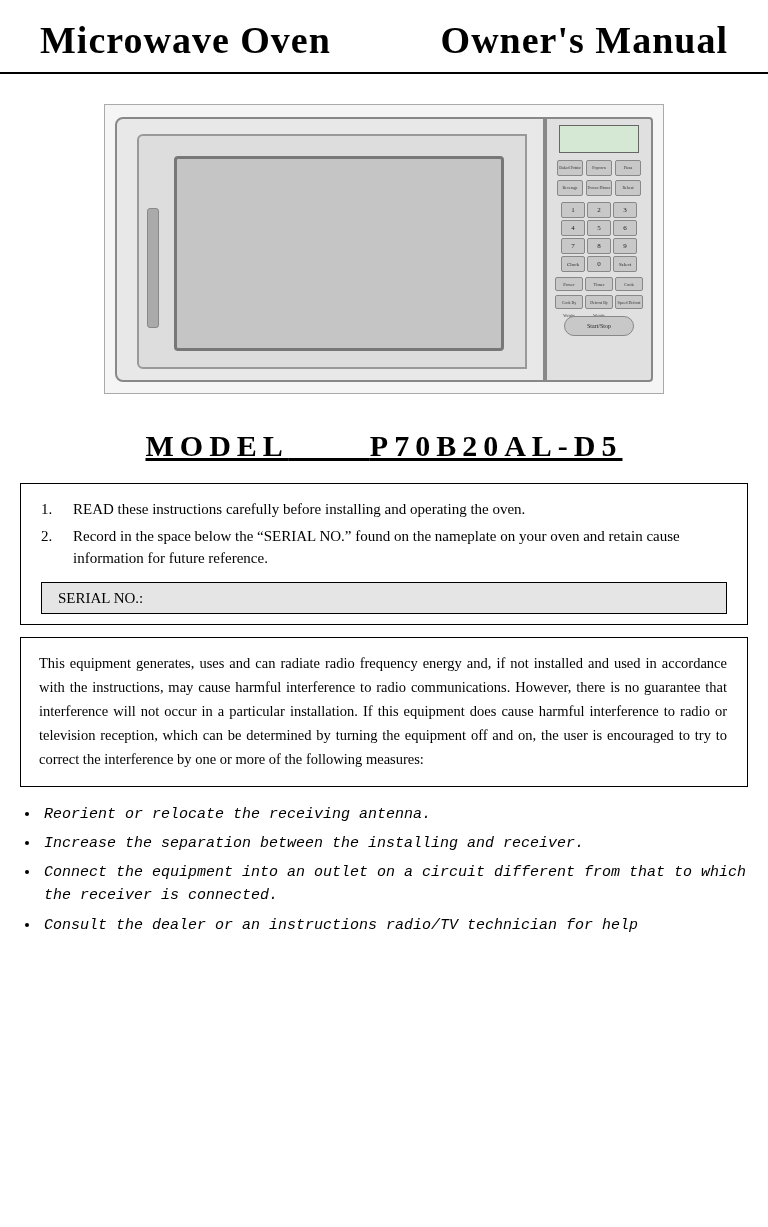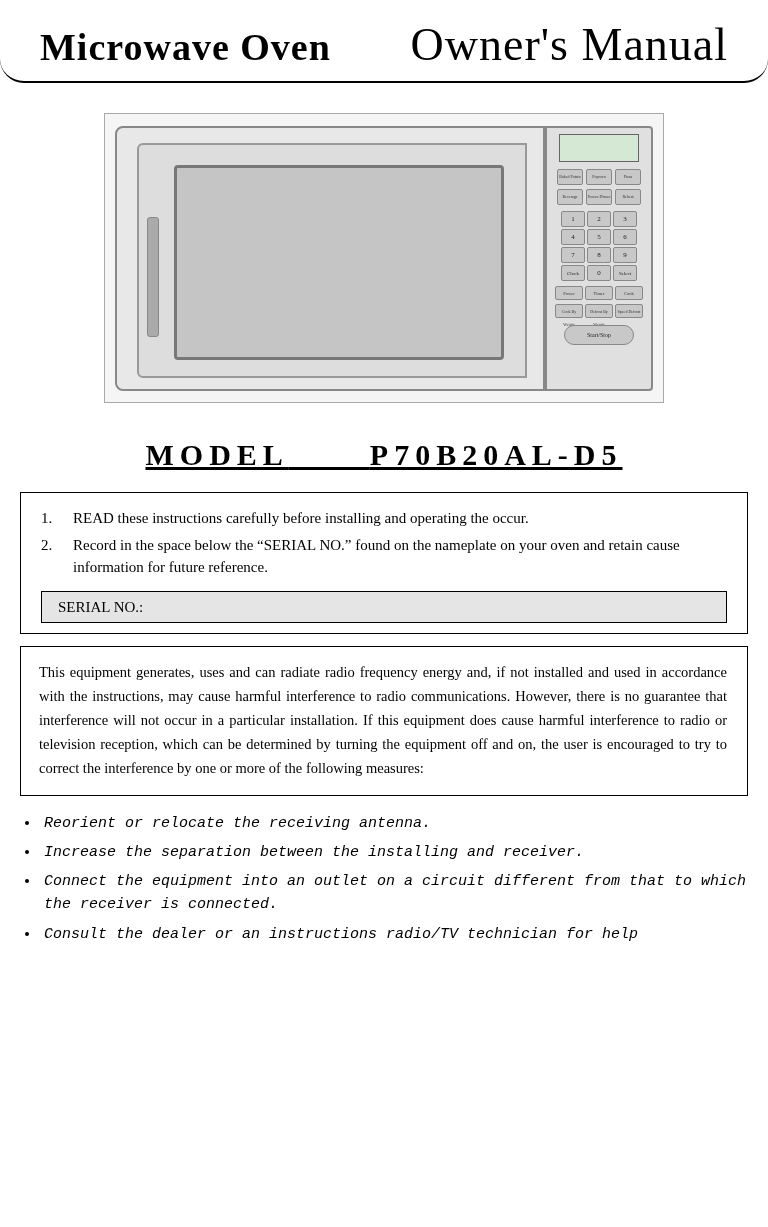--- a/index.html
+++ b/index.html
@@ -12,30 +12,29 @@
       padding: 0;
     }
 
     
     .header {
       display: flex;
       justify-content: space-between;
       align-items: baseline;
       padding: 18px 40px 10px 40px;
       border-bottom: 2px solid #000;
-      border-radius: 24px;
     }
     .header-title {
       font-size: 38px;
       font-weight: 700;
       letter-spacing: 1px;
     }
     .header-subtitle {
-      font-size: 46px;
-      font-weight: 400;
+      font-size: 38px;
+      font-weight: 700;
       letter-spacing: 1px;
     }
 
     
     .microwave-section {
       display: flex;
       justify-content: center;
       padding: 30px 40px 20px 40px;
     }
     .microwave-img {
@@ -308,21 +307,21 @@
 <div class="model-section">
   <span class="model-text">
     <span>MODEL</span>&nbsp;&nbsp;&nbsp;&nbsp;&nbsp;
     <span>P70B20AL-D5</span>
   </span>
 </div>
 
 <div class="info-box-1">
   <div class="info-item-1">
     <span class="info-num">1.</span>
-    <span class="info-text">READ these instructions carefully before installing and operating the occur.</span>
+    <span class="info-text">READ these instructions carefully before installing and operating the oven.</span>
   </div>
   <div class="info-item-1">
     <span class="info-num">2.</span>
     <span class="info-text">Record in the space below the “SERIAL NO.” found on the nameplate on your oven and retain cause information for future reference.</span>
   </div>
   <div>
     <span class="serial-label">SERIAL NO.:</span>
   </div>
 </div>
 

